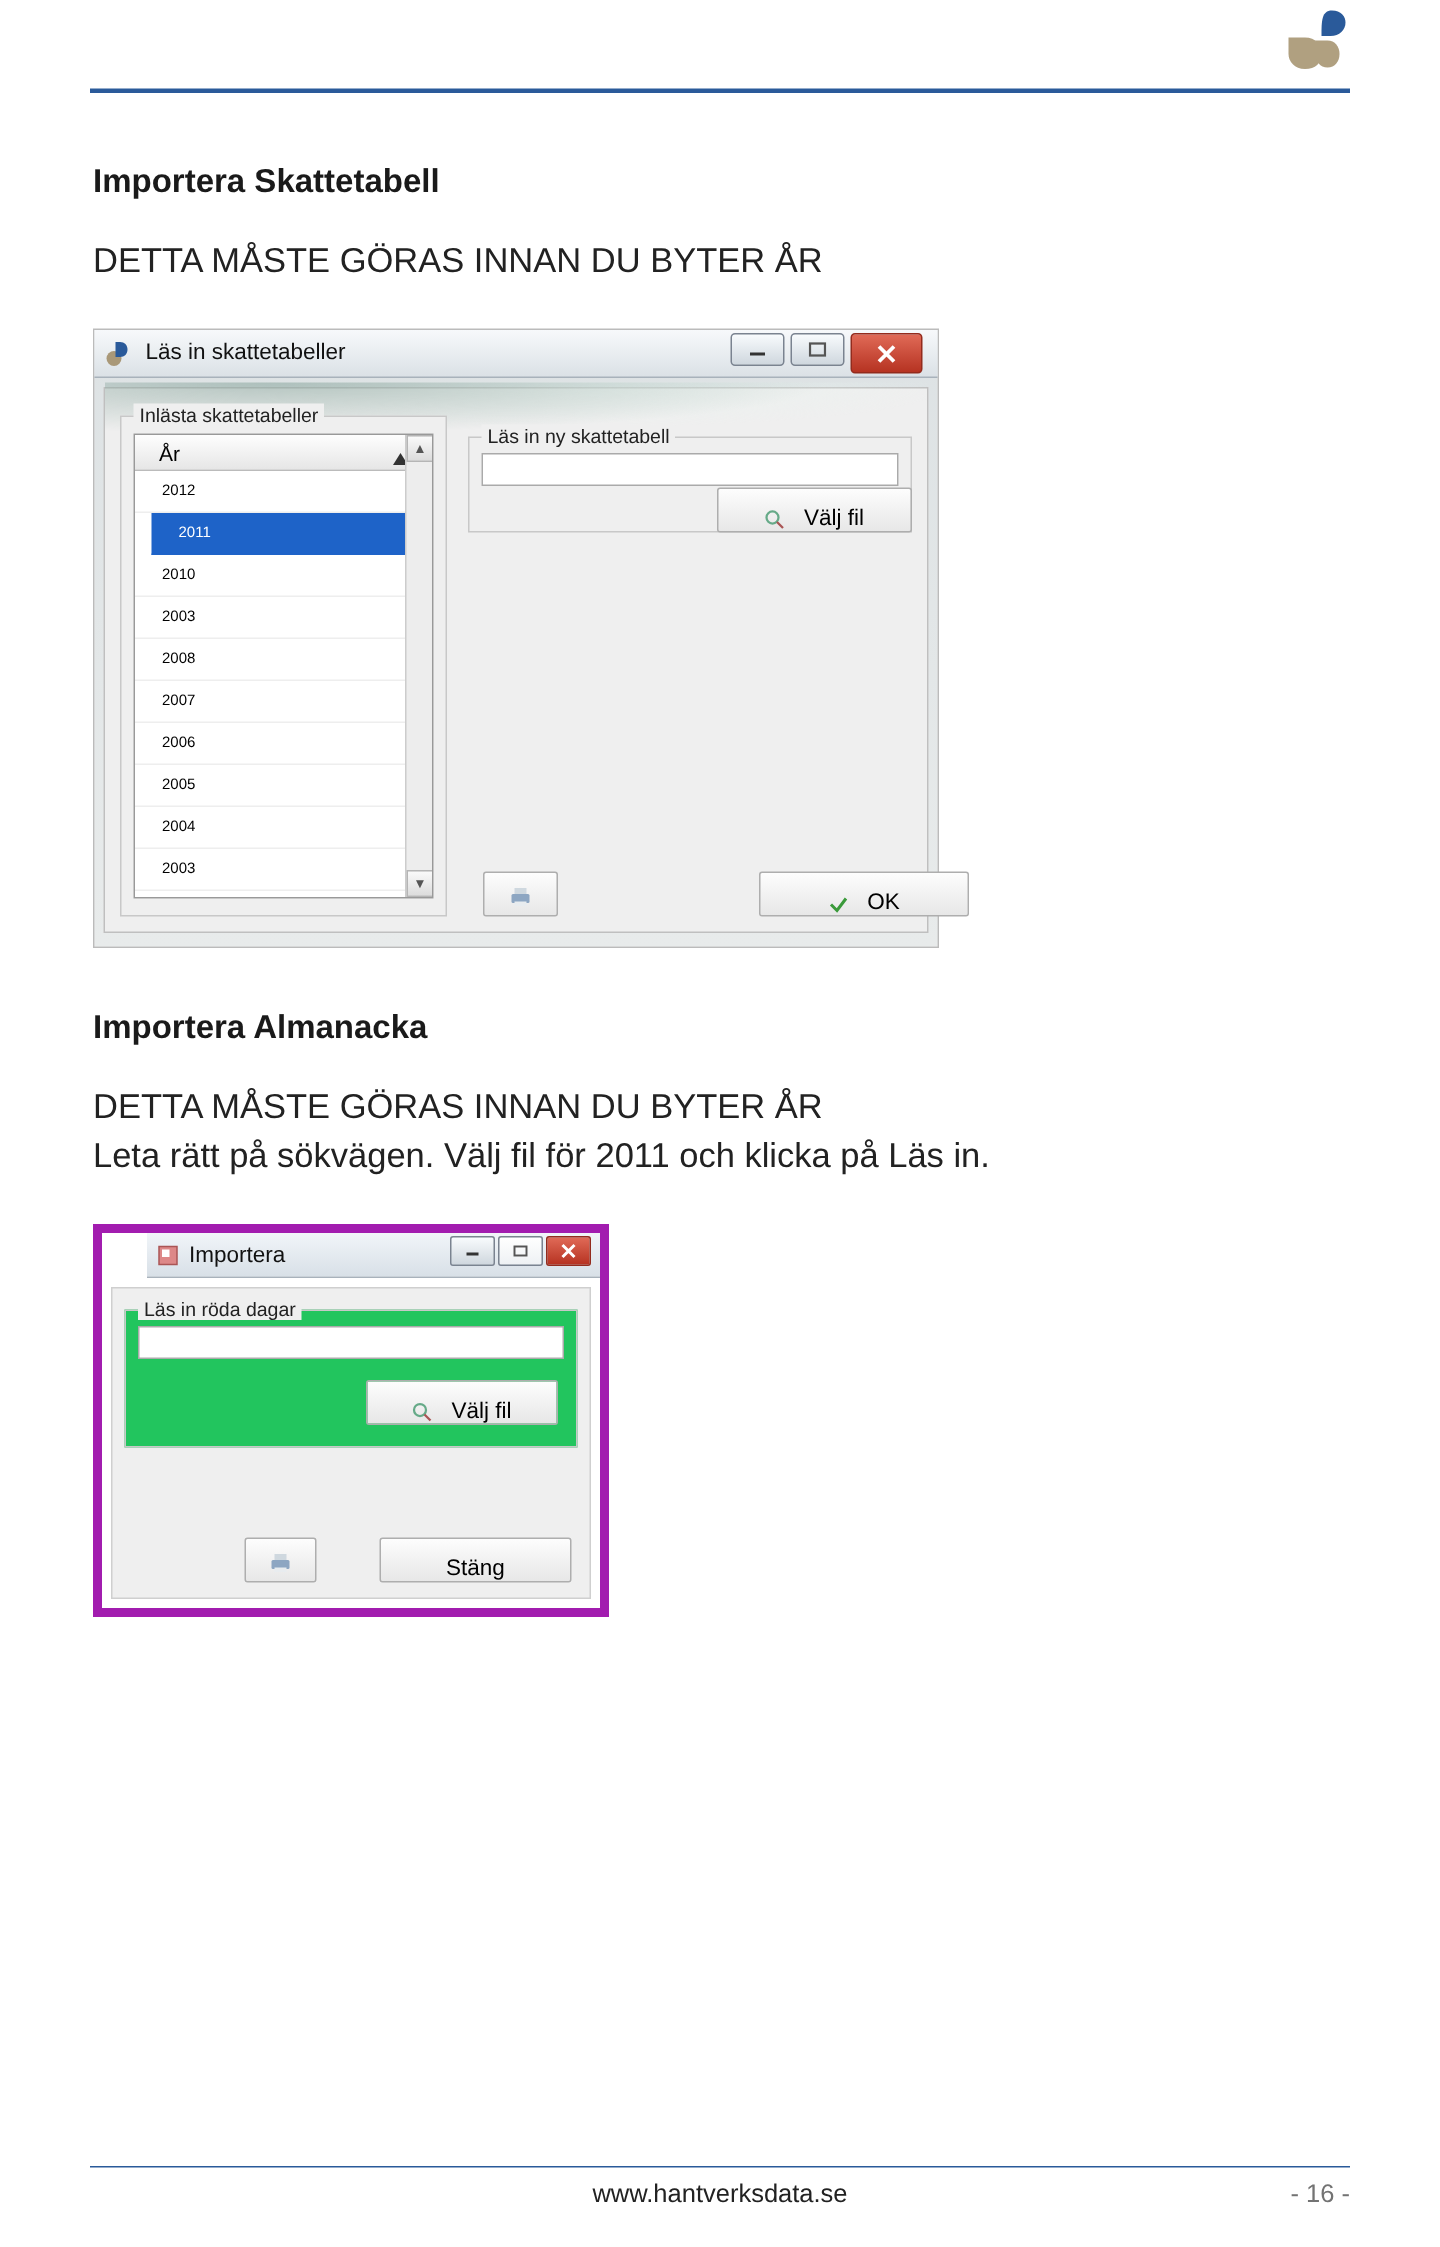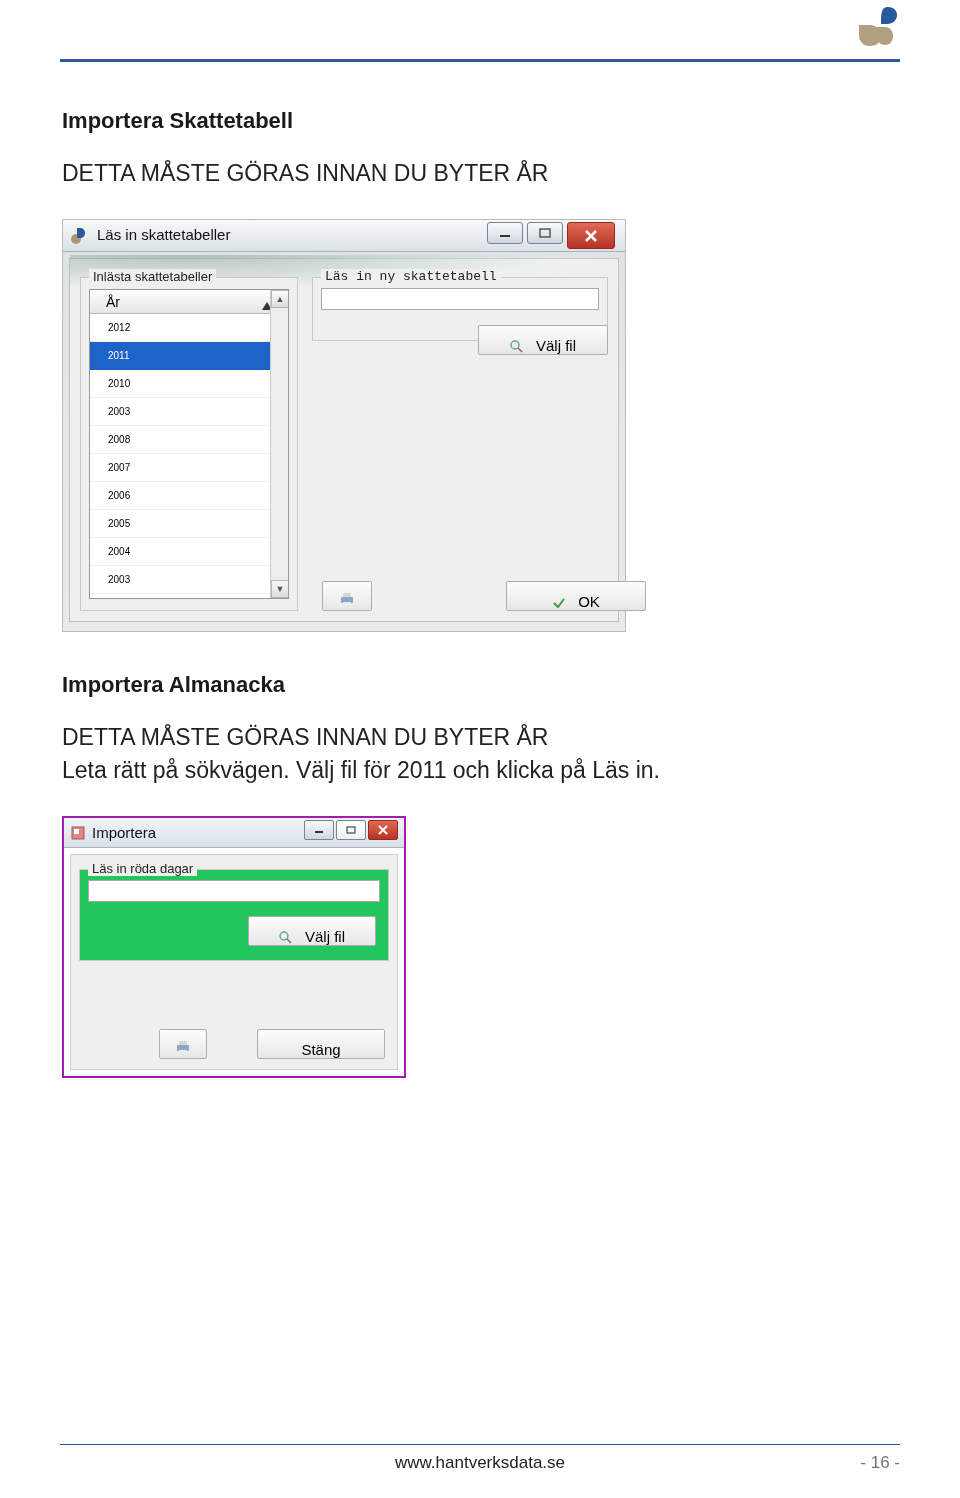--- a/index.html
+++ b/index.html
@@ -112,21 +112,21 @@
   .grouplabel {
     position: absolute;
     top: -9px;
     left: 8px;
     font-size: 13px;
     color: #222;
     background: #efefef;
     padding: 0 4px;
   }
   .gb-left { left: 10px; top: 18px; width: 218px; height: 334px; }
-  .gb-right { left: 242px; top: 18px; width: 296px; height: 64px; font-family: Liberation Mono, monospace; }
+  .gb-right { left: 242px; top: 32px; width: 296px; height: 64px; }
 
   .listwrap {
     position: absolute;
     left: 8px; top: 11px; right: 8px; height: 310px;
     border: 1px solid #999;
     background: #fff;
     overflow: hidden;
   }
   .listhead {
     height: 24px;
@@ -172,20 +172,21 @@
     line-height: 28px;
     padding-left: 18px;
     font-size: 10px;
     border-bottom: 1px solid #eee;
     color: #000;
   }
   .listrow.selected {
     background: #1e63c8;
     color: #fff;
     border-bottom: 1px solid #1e63c8;
+    margin-left: 11px;
   }
   .textinput {
     position: absolute;
     left: 8px; right: 8px; top: 10px;
     height: 22px;
     background: #fff;
     border: 1px solid #aaa;
   }
   .btn {
     height: 30px;
@@ -202,23 +203,24 @@
   .btn .bicon { margin-right: 12px; display:inline-flex; }
   .btn-valj1 { right: 12px; top: 48px; width: 130px; height:30px; left:auto; }
   .btn-print1 { left: 252px; top: 322px; width: 50px; height:30px; }
   .btn-ok { left: 396px; top: 322px; width: 140px; height:30px;margin-left:40px; }
 
   
   .shot2 {
     width: 344px;
     height: 262px;
     background: #fff;
-    border: 2px solid #a21caf;
+    border: 6px solid #a21caf;
     position: relative;
     margin-top: 2px;
+    padding-left: 30px;
   }
   .winbar2 {
     height: 30px;
     background: linear-gradient(#f1f5f9,#d8e0e7);
     border-bottom:1px solid #a8b2bb;
     position: relative;
   }
   .winbar2 .appicon2 {
     position:absolute; left:6px; top:7px;
   }

